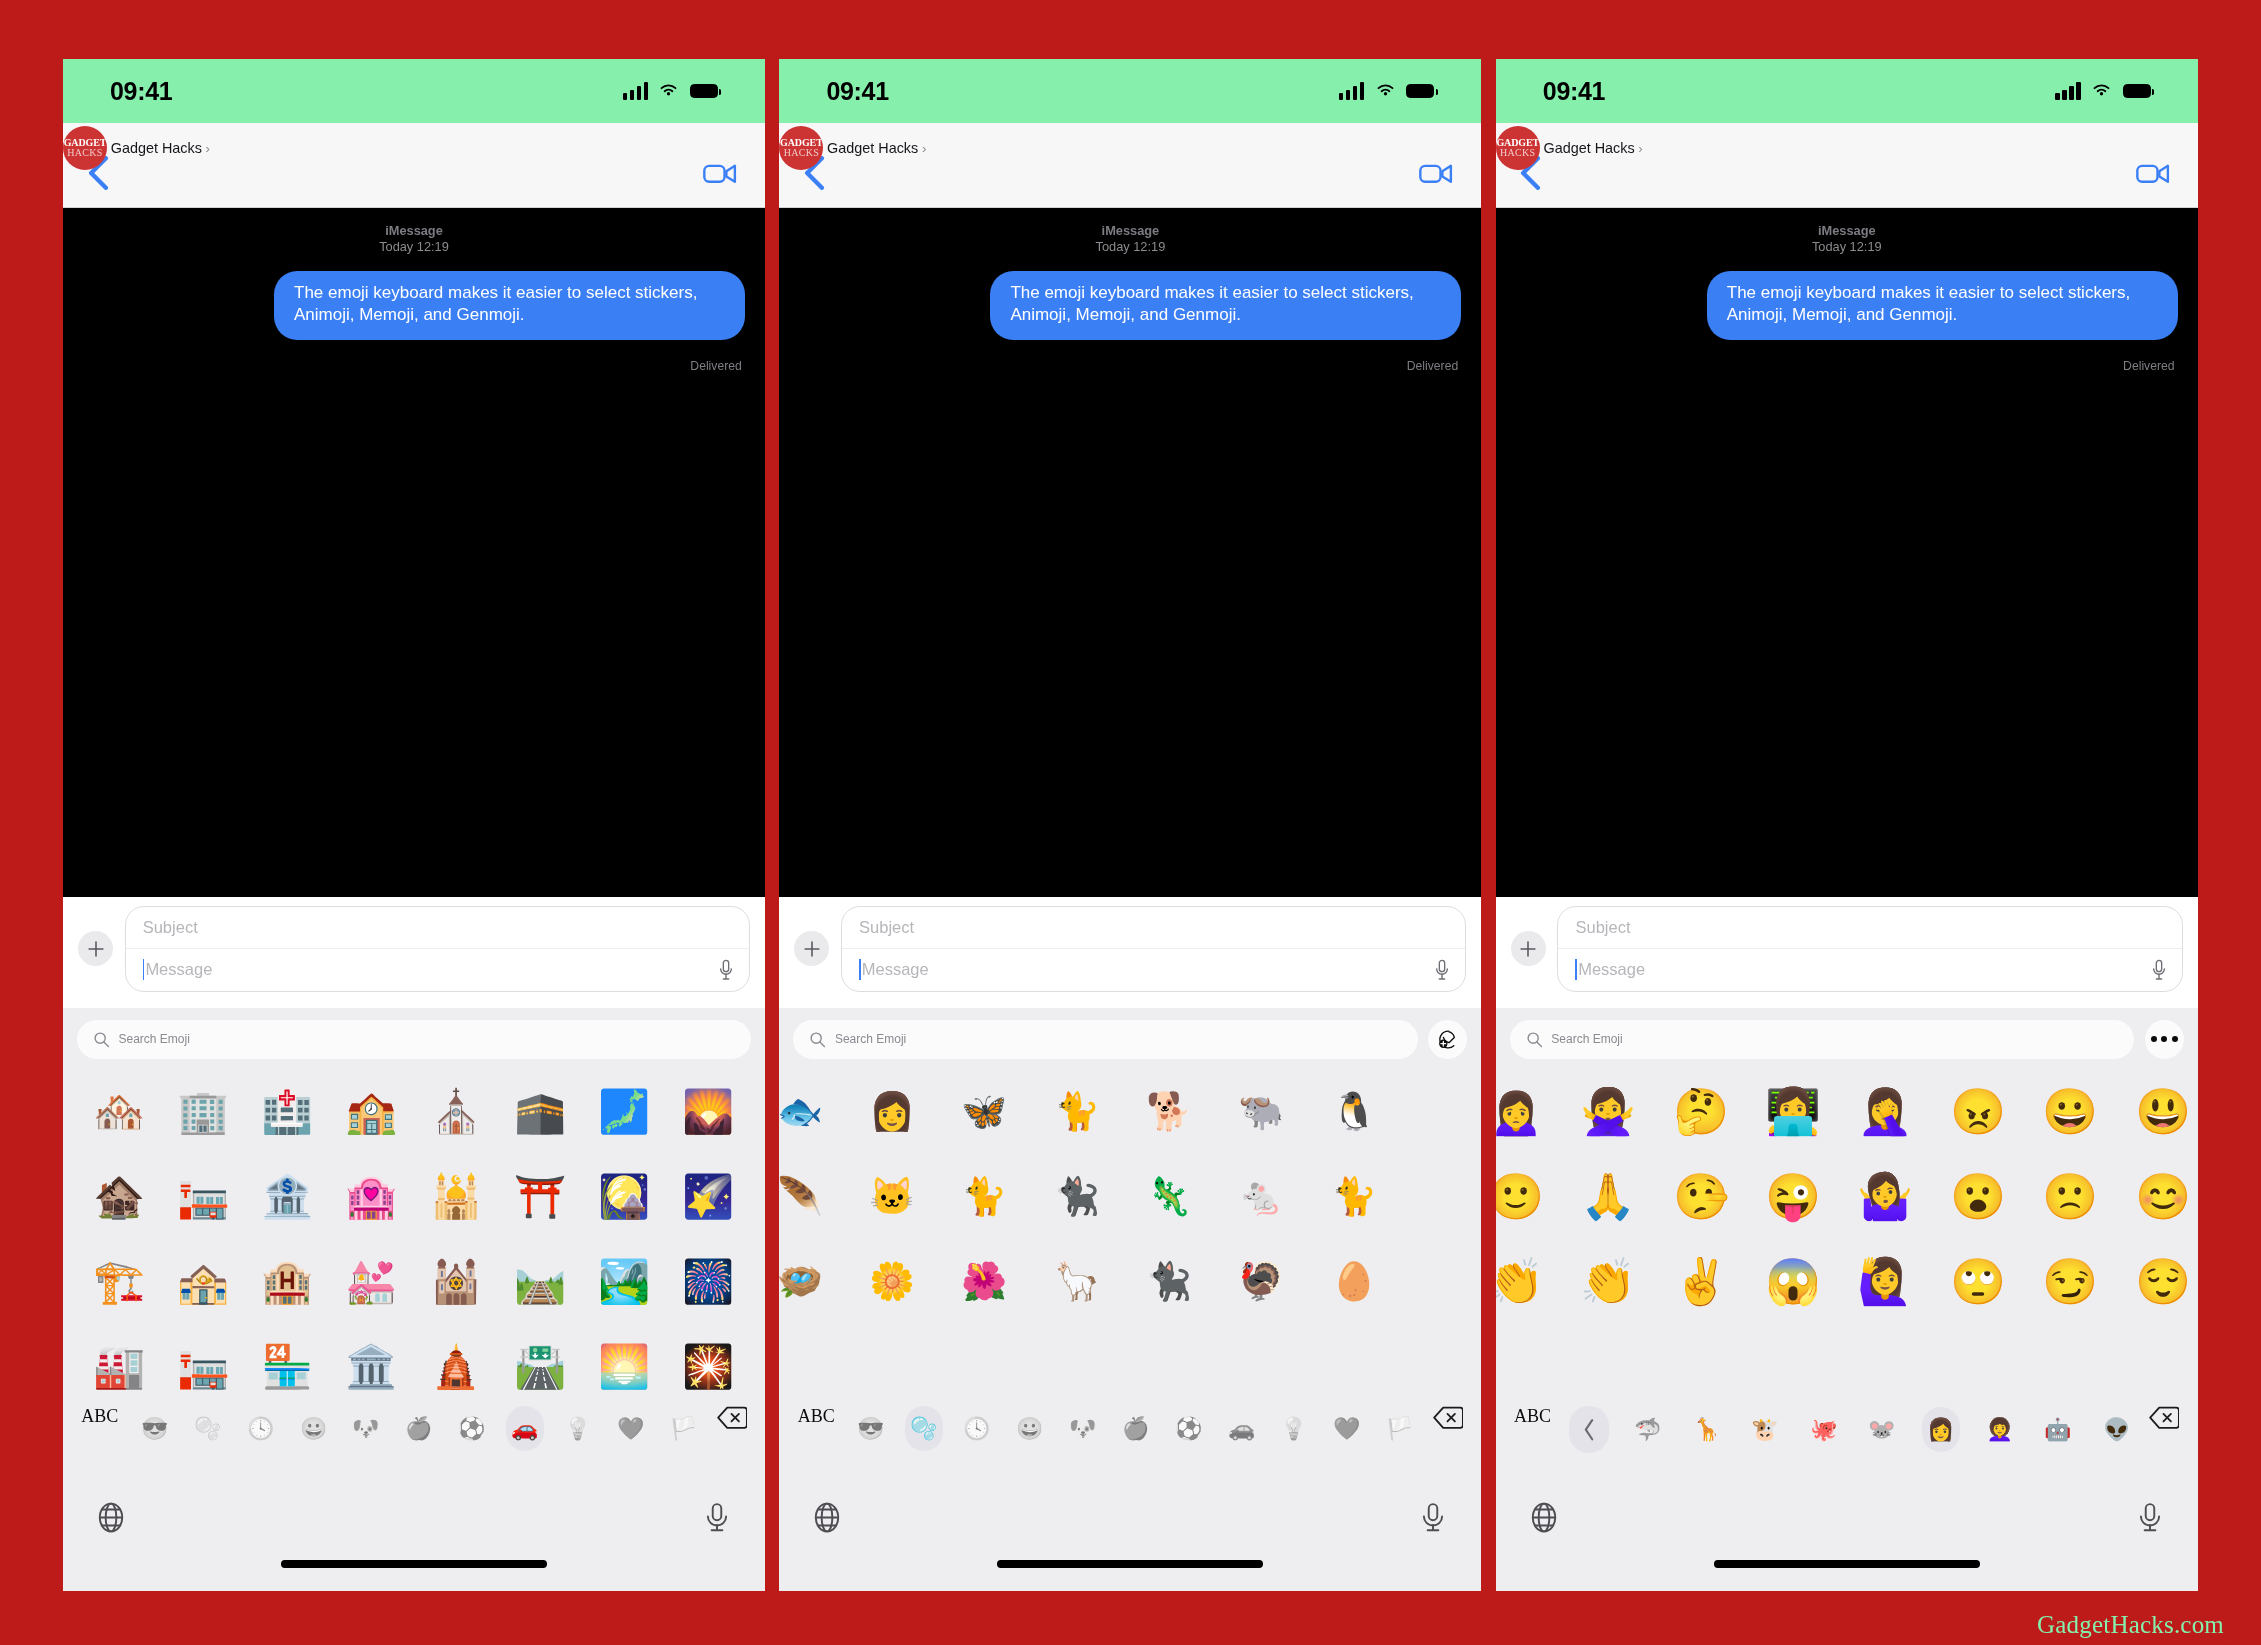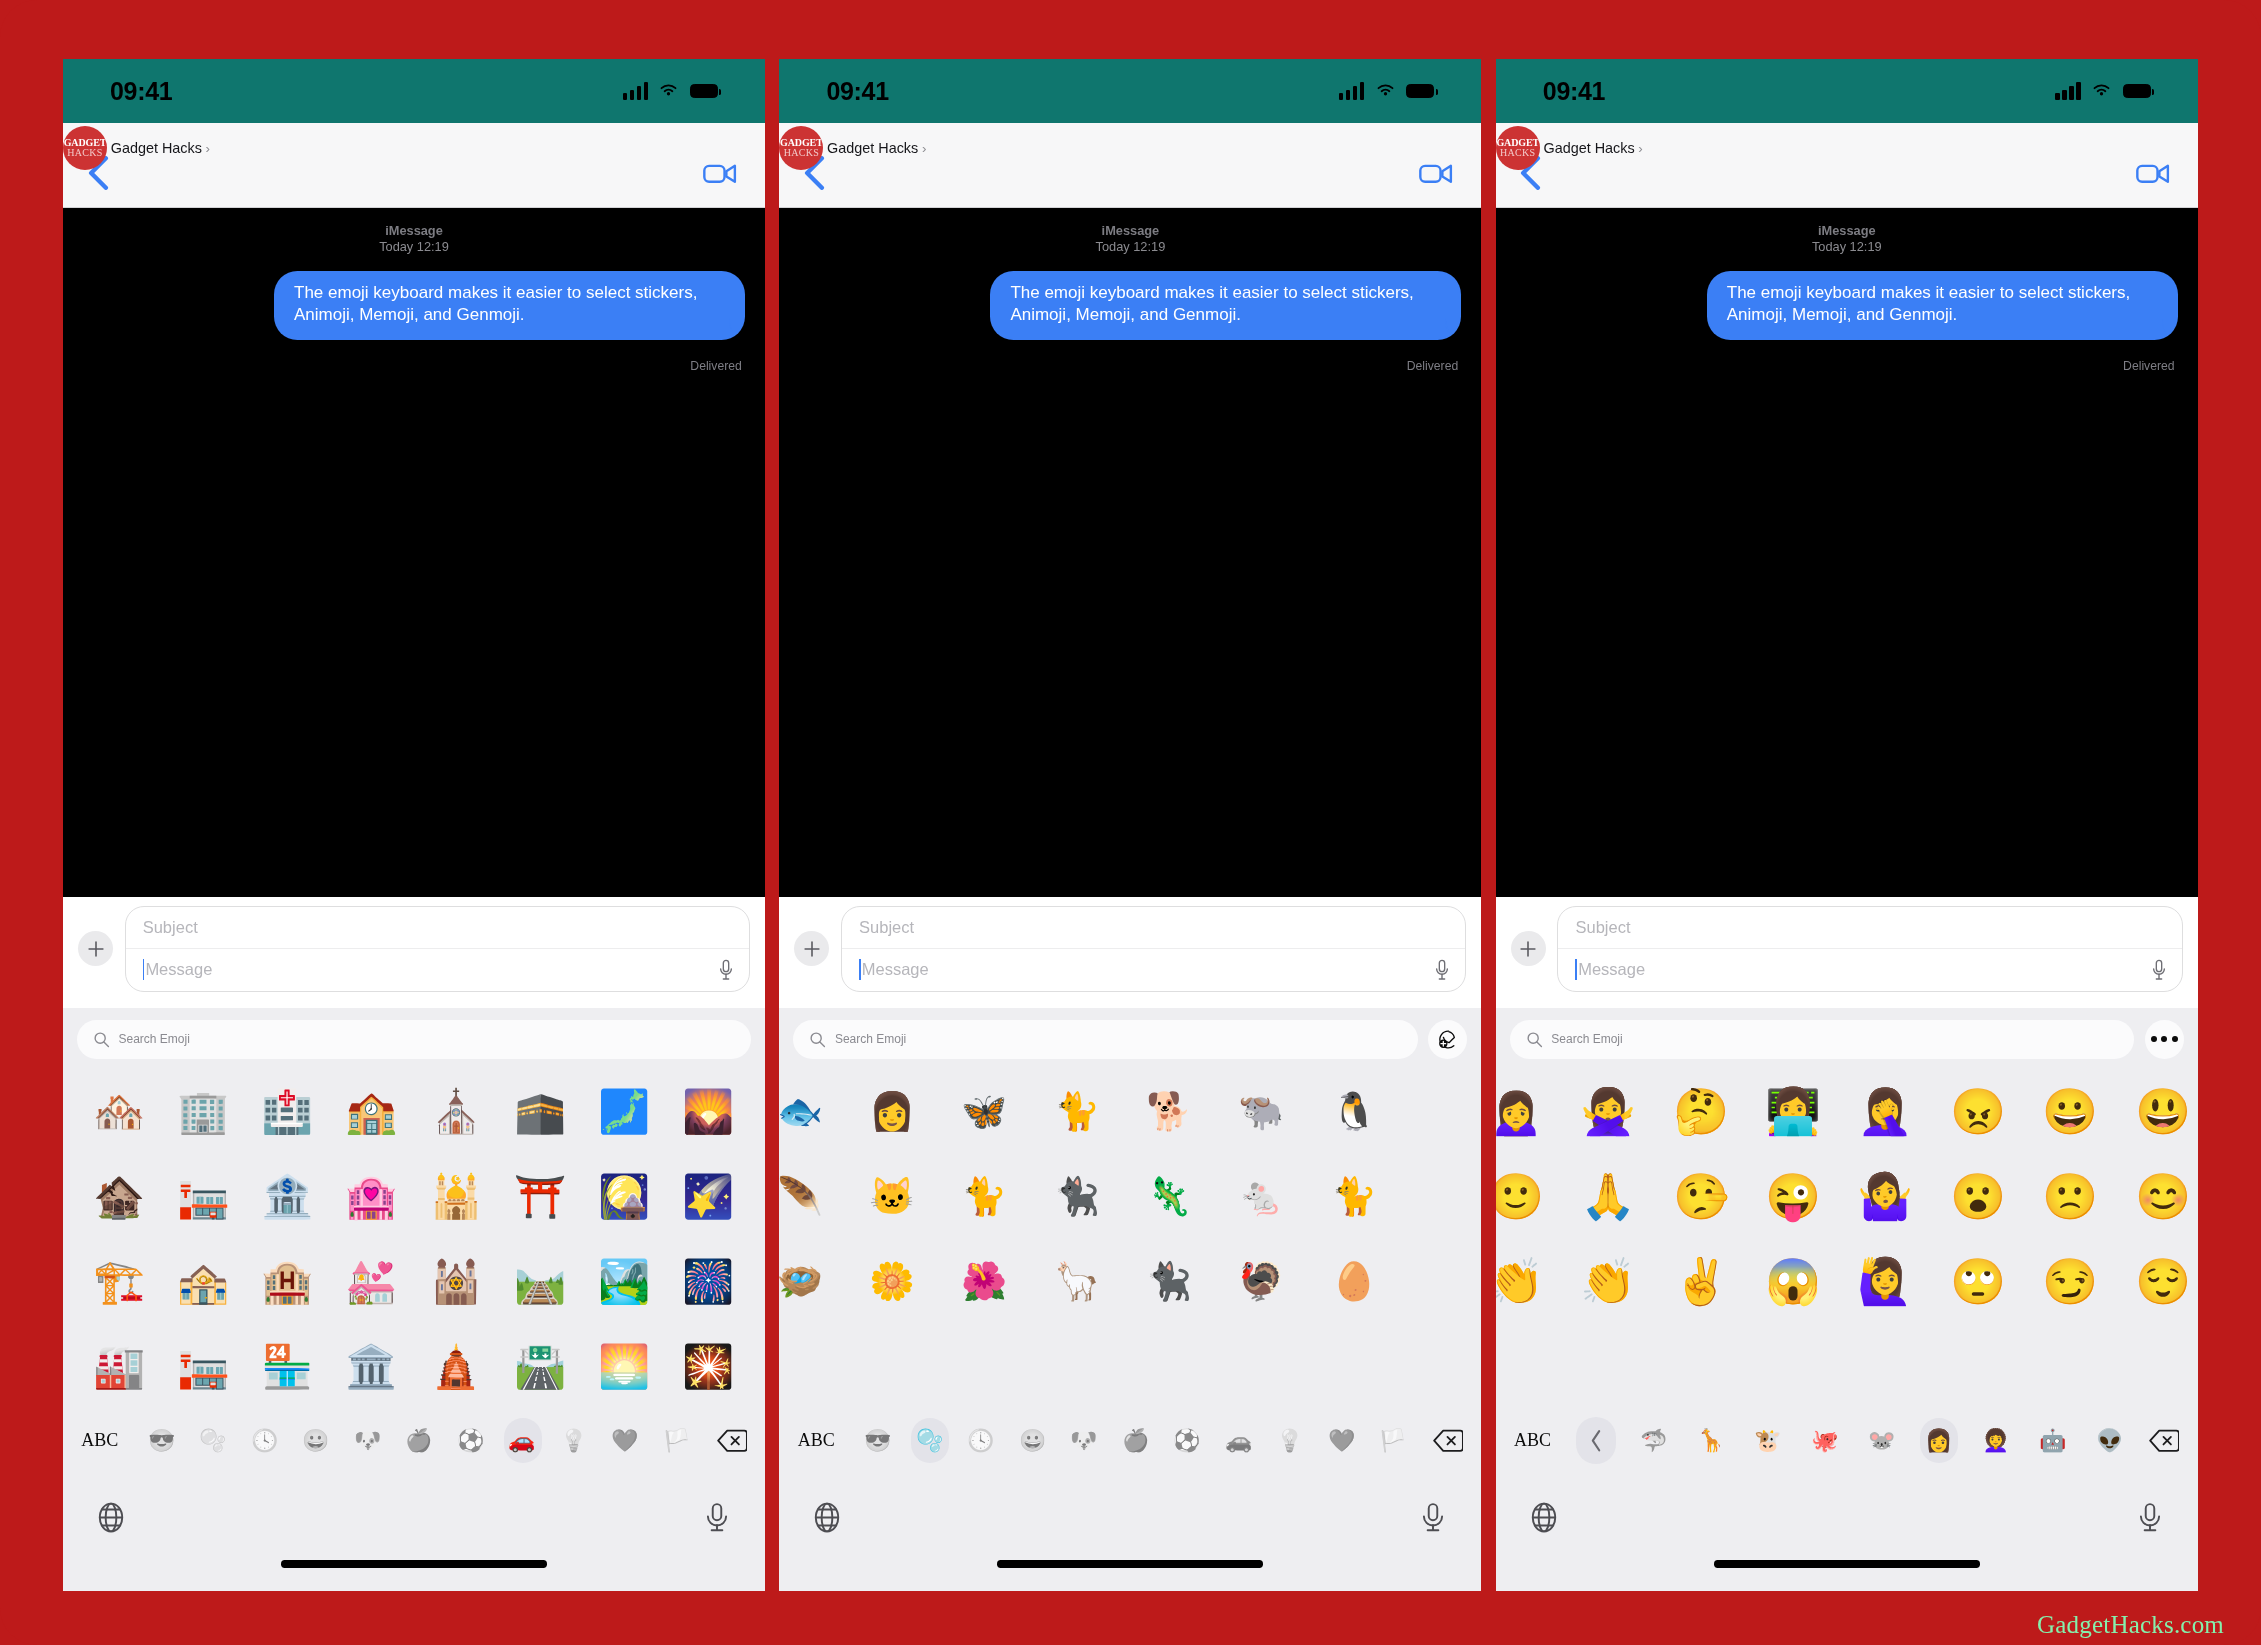--- a/index.html
+++ b/index.html
@@ -28,21 +28,21 @@
     height: 1532px;
     background: #f4f4f7;
     overflow: hidden;
     display: flex;
     flex-direction: column;
   }
 
   
   .statusbar {
     height: 64px;
-    background: #0f766e;
+    background: #86efac;
     display: flex;
     align-items: center;
     justify-content: space-between;
     padding: 0 47px 0 47px;
     flex: 0 0 auto;
   }
   .status-time {
     font-size: 25px;
     font-weight: 700;
     color: #000;
@@ -257,23 +257,23 @@
     display:flex; align-items:center; justify-content:center;
     font-size: 42px;
     line-height: 1;
   }
   .ecell.sticker { font-size: 37px; }
   .ecell.memoji { font-size: 45px; }
 
   
   .catbar {
     height: 69px;
-    display:flex; align-items:center;
+    display:flex; align-items:flex-start;
     padding: 0 14px;
-    gap: 7px;
+    gap: 0;
   }
   .cat-abc {
     font-size: 18px; color:#0b0b0b;
     font-family:"Liberation Serif", serif;
     width: 59px; flex:0 0 auto; text-align:left;
     padding-left: 4.3px;
   }
   .cat-items {
     flex:1 1 auto; display:flex; align-items:center;
     justify-content: space-between;

